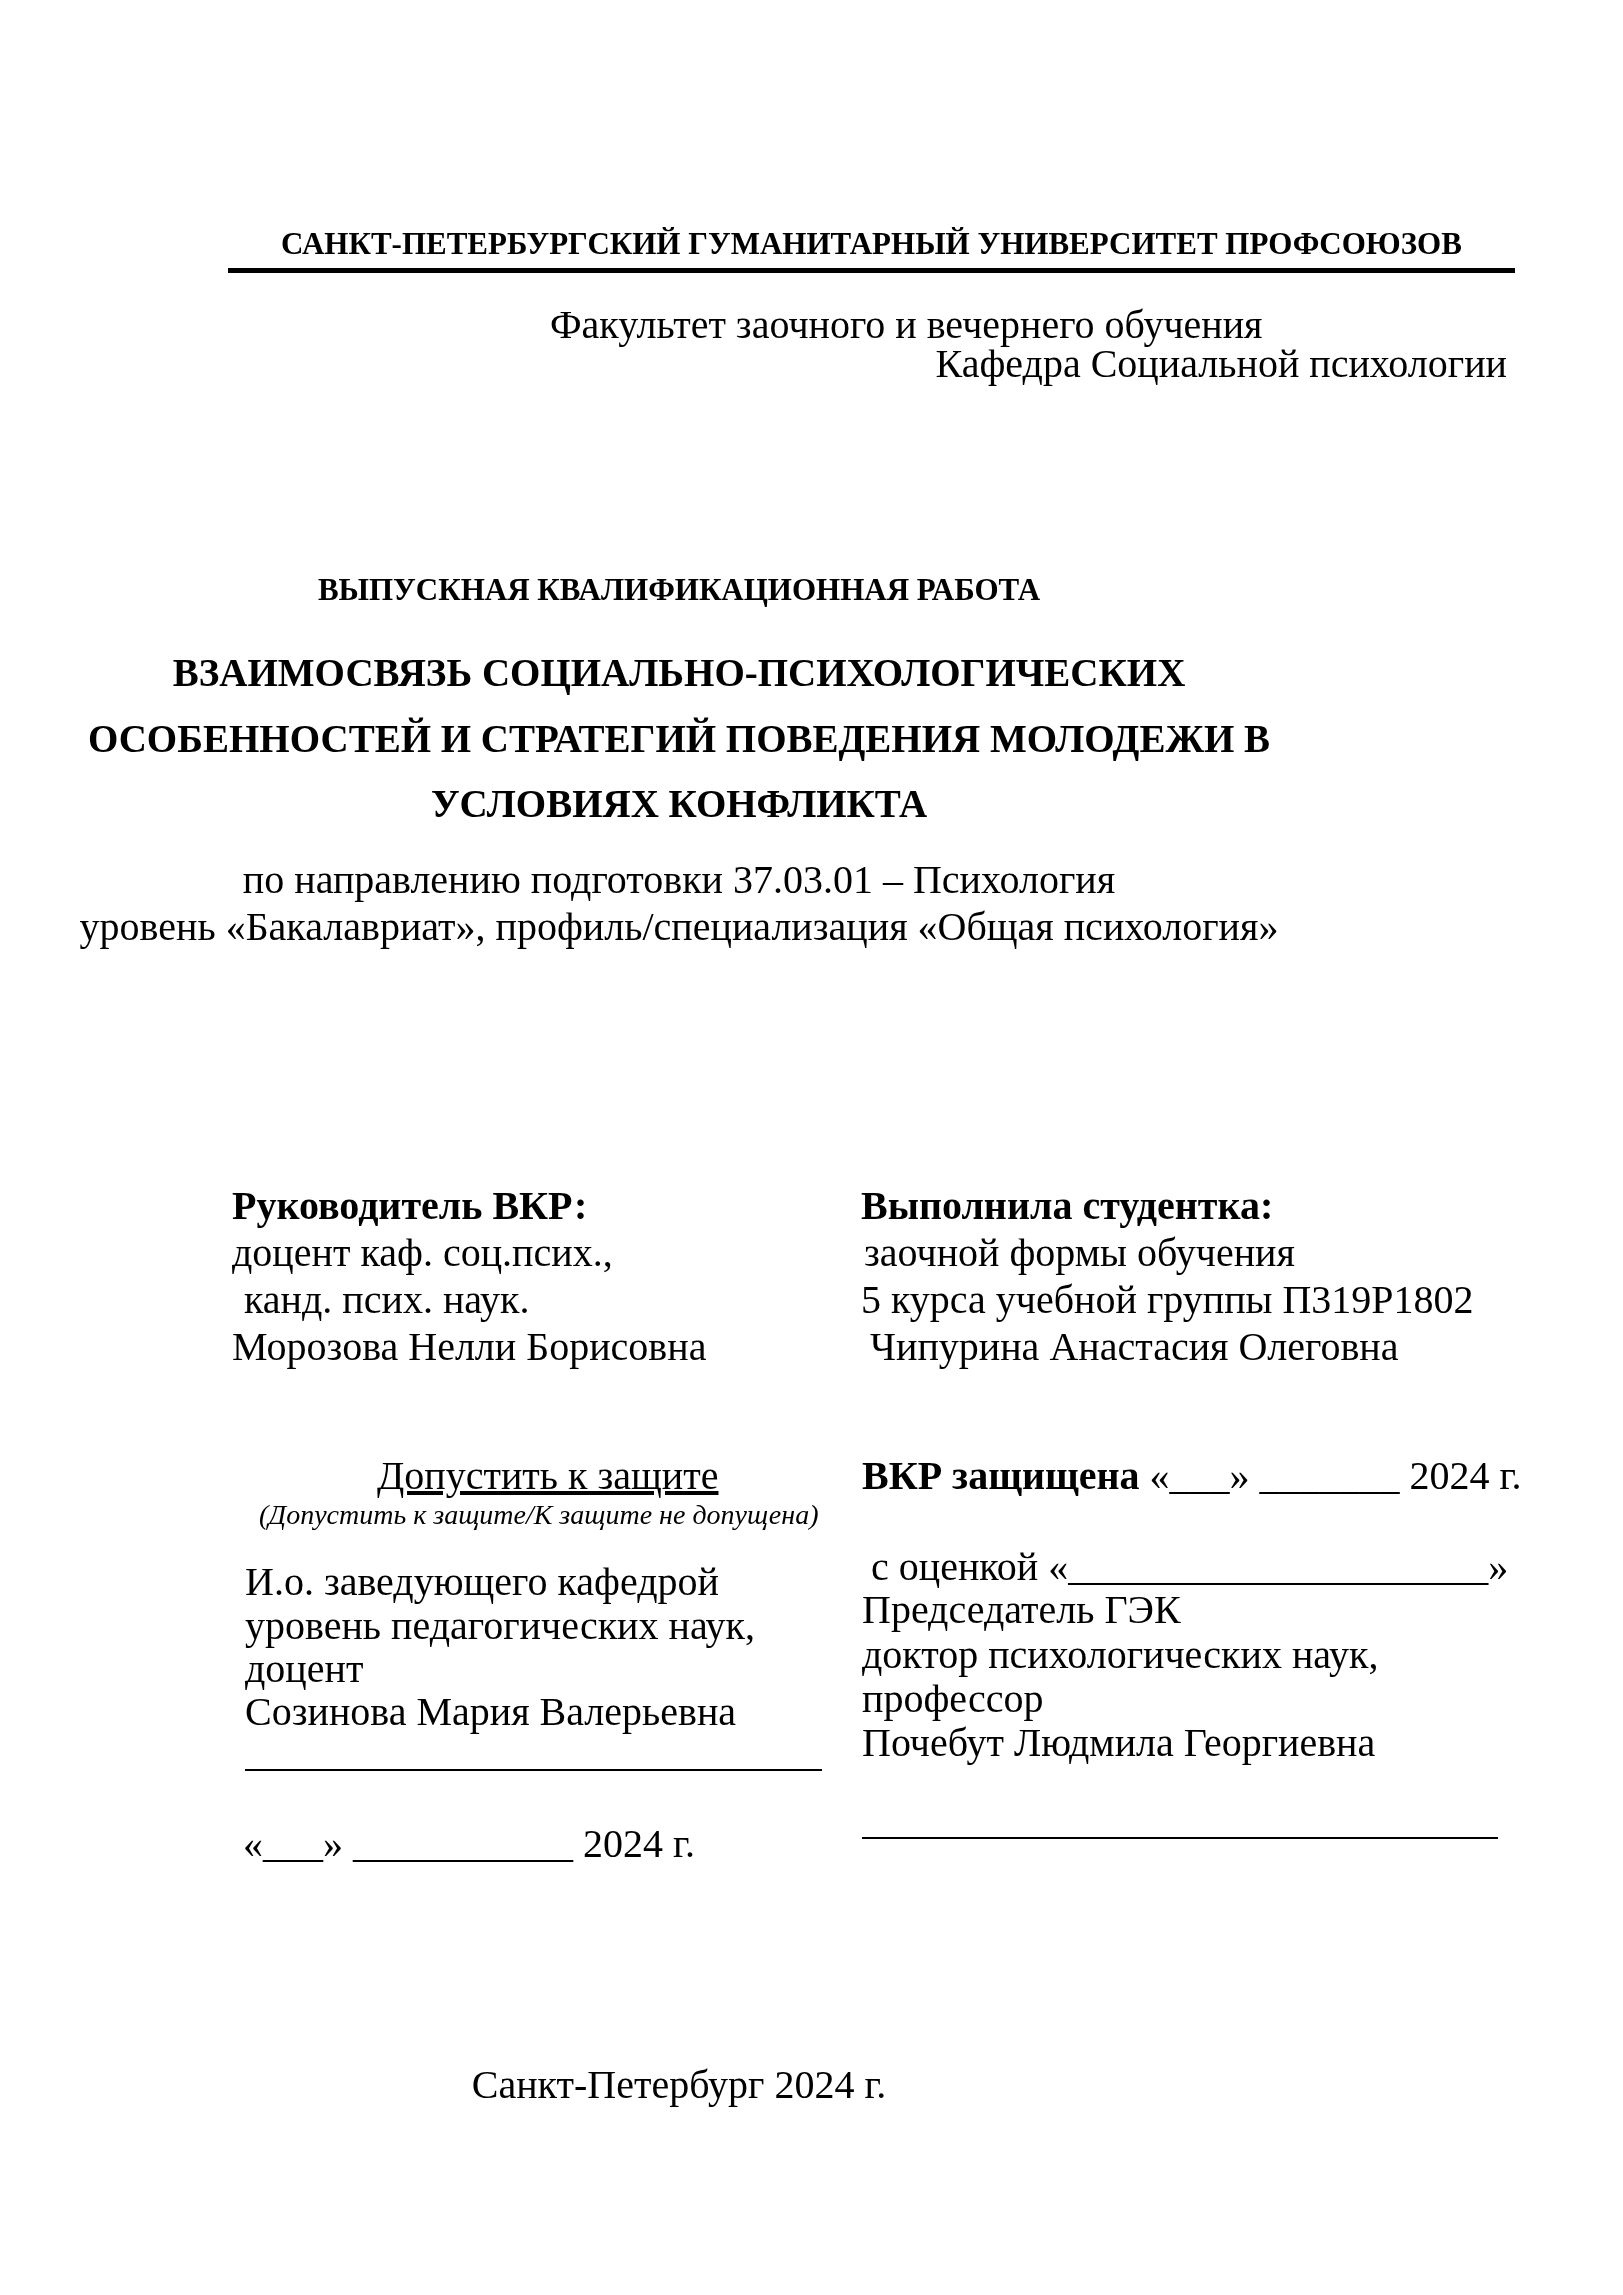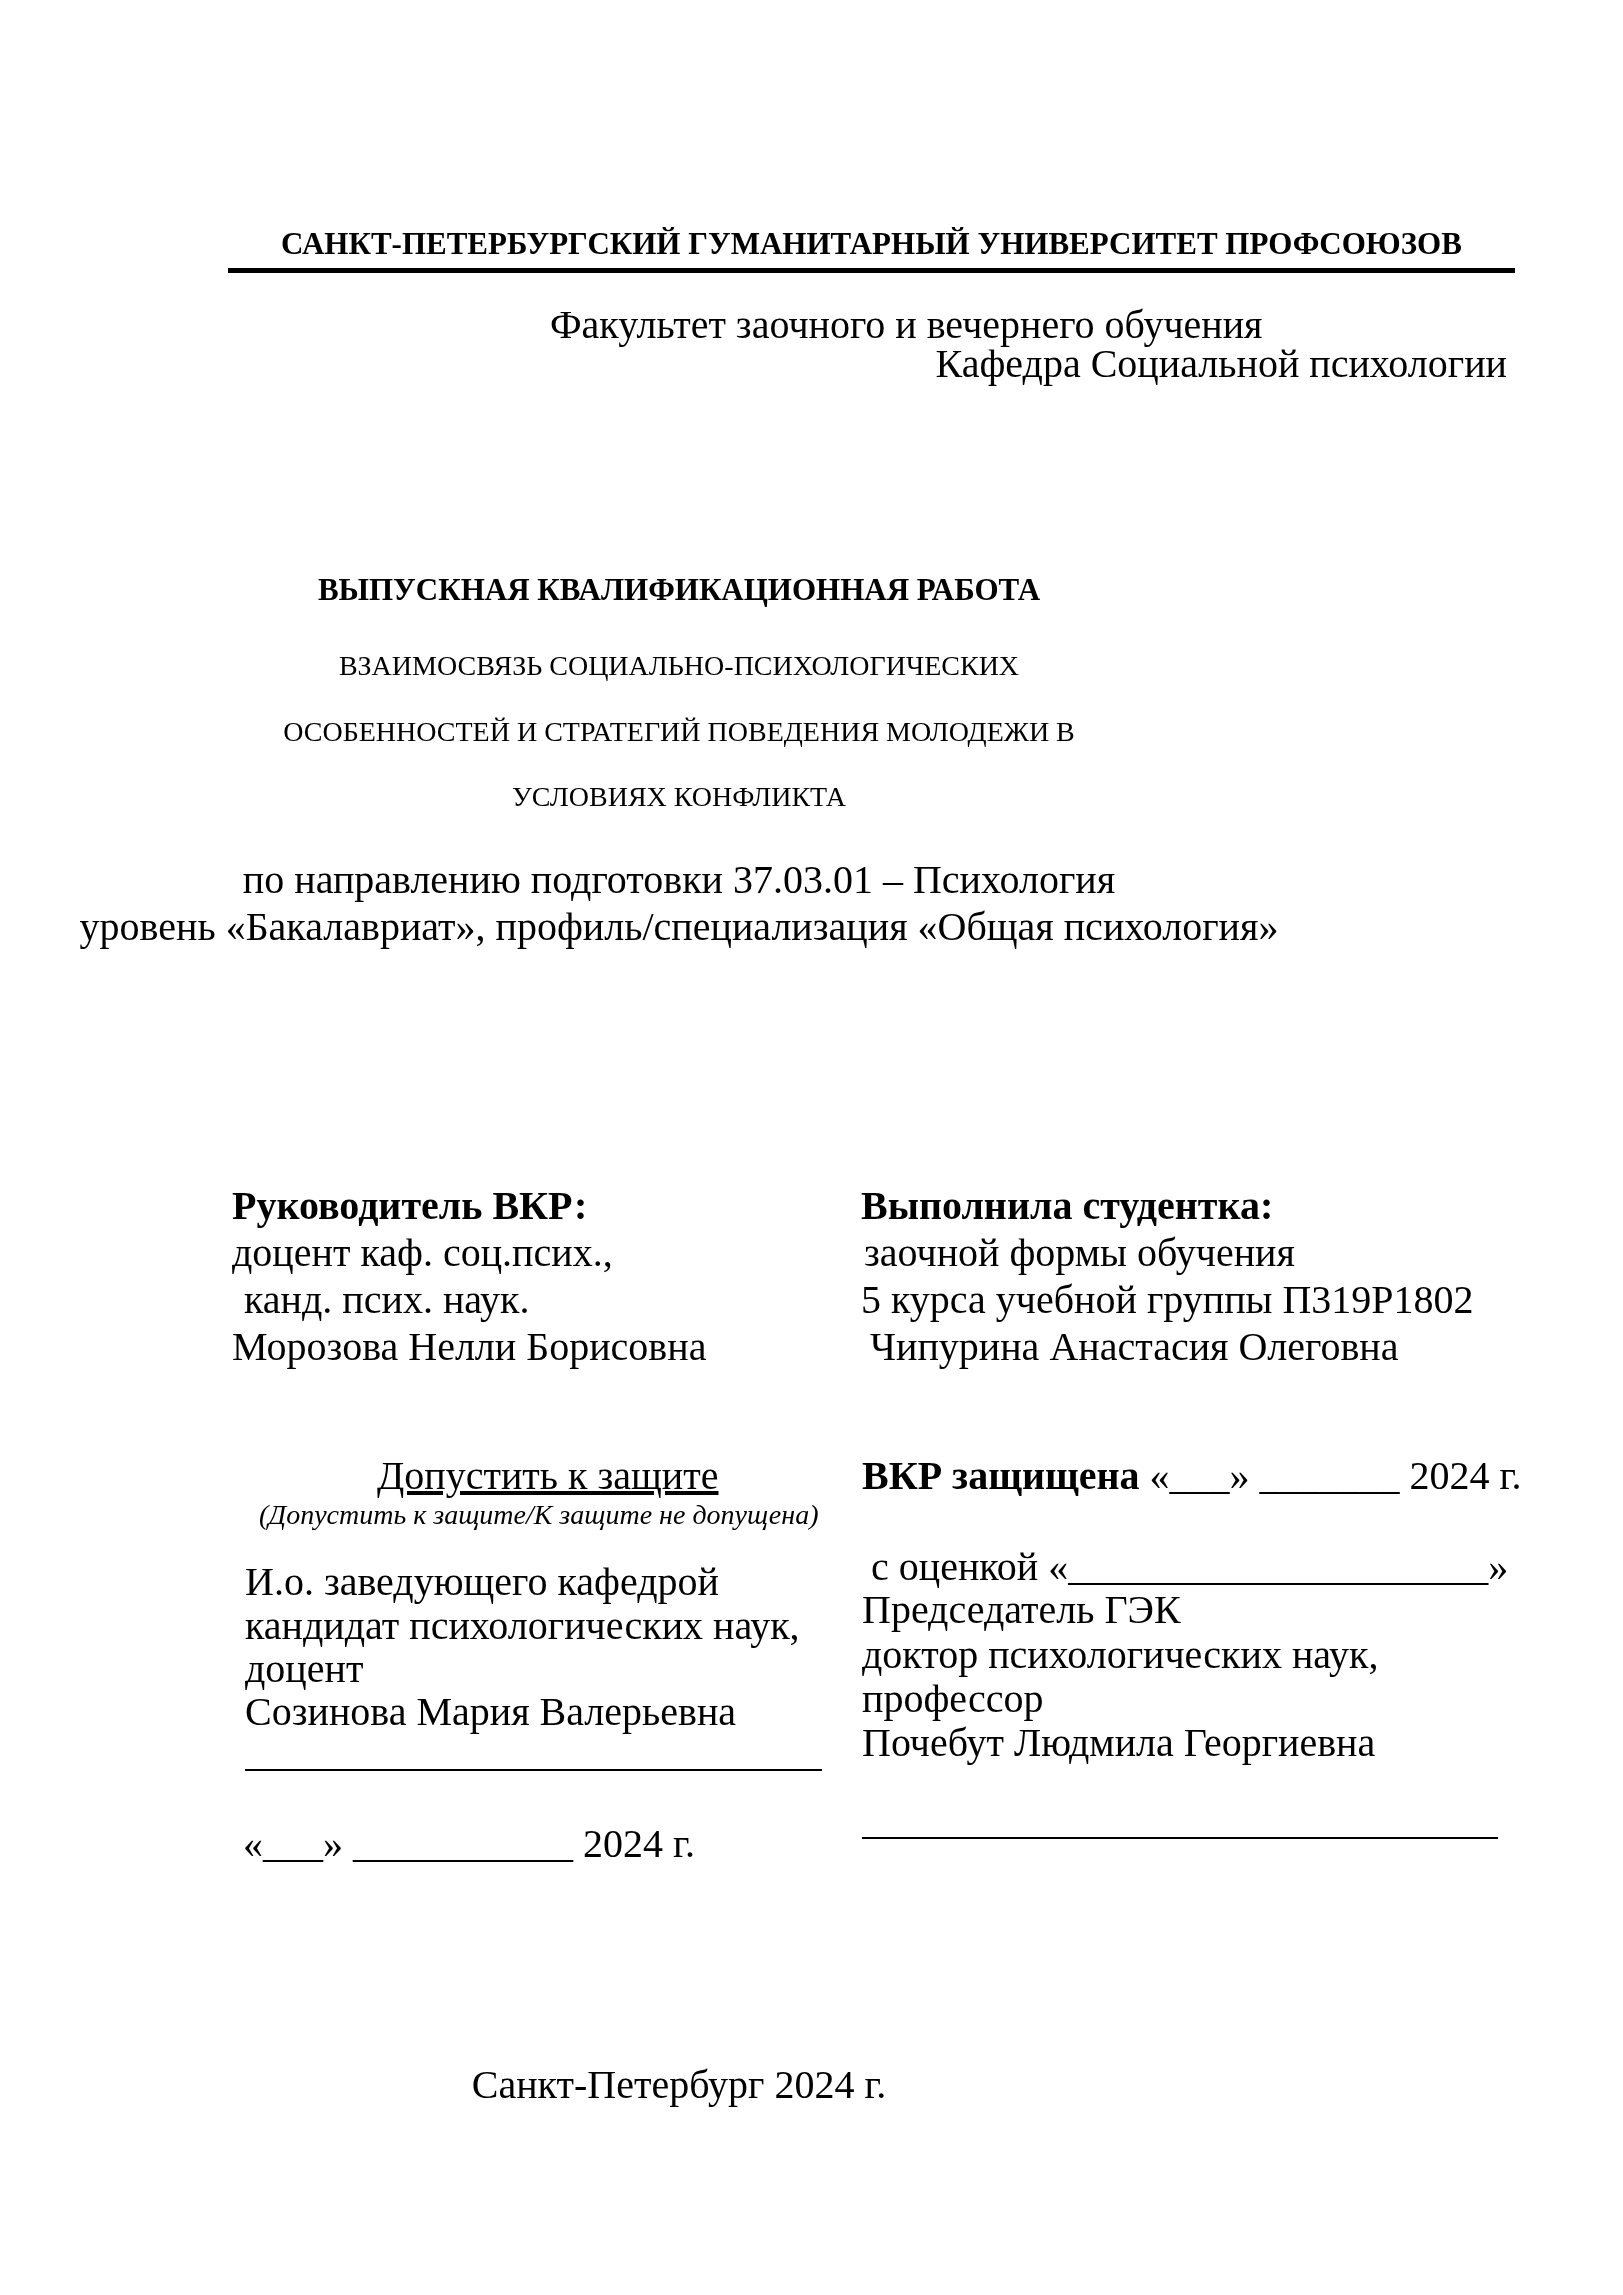--- a/index.html
+++ b/index.html
@@ -4,21 +4,21 @@
 <style>
   html, body { margin: 0; padding: 0; background: #ffffff; }
   body { width: 1623px; height: 2295px; position: relative; overflow: hidden;
          font-family: "Liberation Serif", "DejaVu Serif", serif; color: #000; }
   .abs { position: absolute; white-space: nowrap; }
   .t44 { font-size: 40px; line-height: 1.2; }
   .b { font-weight: bold; }
   .center { left: 0; width: 1358px; text-align: center; }
   .uni { top: 226px; left: 228px; width: 1287px; text-align: center; font-size: 31px; font-weight: bold; }
   .rule { position: absolute; left: 228px; top: 268px; width: 1287px; height: 4.7px; background: #000; }
-  .title-line { font-size: 28px; font-weight: normal; }
+  .title-line { font-size: 39px; font-weight: bold; }
   .u { text-decoration: underline; }
   .ital { font-style: italic; font-size: 28px; margin-left: 8px; }
   .sig-line { position: absolute; height: 2.4px; background: #000; }
 </style>
 </head>
 <body>
 
 <div class="abs uni">САНКТ-ПЕТЕРБУРГСКИЙ ГУМАНИТАРНЫЙ УНИВЕРСИТЕТ ПРОФСОЮЗОВ</div>
 <div class="rule"></div>
 <div class="abs t44" style="top:301px; left:550px;">Факультет заочного и вечернего обучения</div>
@@ -37,21 +37,21 @@
 <div class="abs t44" style="top:1323px; left:232px;">Морозова Нелли Борисовна</div>
 
 <div class="abs t44 b" style="top:1182px; left:861px;">Выполнила студентка:</div>
 <div class="abs t44" style="top:1229px; left:864px;">заочной формы обучения</div>
 <div class="abs t44" style="top:1276px; left:861px;">5 курса учебной группы П319Р1802</div>
 <div class="abs t44" style="top:1323px; left:870px;">Чипурина Анастасия Олеговна</div>
 
 <div class="abs t44 u" style="top:1452px; left:377px;">Допустить к защите</div>
 <div class="abs ital" style="top:1499px; left:251px;">(Допустить к защите/К защите не допущена)</div>
 <div class="abs t44" style="top:1558px; left:245px;">И.о. заведующего кафедрой</div>
-<div class="abs t44" style="top:1602px; left:245px;">кандидат психологических наук,</div>
+<div class="abs t44" style="top:1602px; left:245px;">уровень педагогических наук,</div>
 <div class="abs t44" style="top:1645px; left:245px;">доцент</div>
 <div class="abs t44" style="top:1688px; left:245px;">Созинова Мария Валерьевна</div>
 <div class="sig-line" style="top:1769px; left:245px; width:577px;"></div>
 <div class="abs t44" style="top:1820px; left:243px;">«___» ___________ 2024 г.</div>
 
 <div class="abs t44" style="top:1452px; left:862px;">
   <span class="b">ВКР защищена</span><span> «___» _______ 2024 г.</span>
 </div>
 <div class="abs t44" style="top:1543px; left:850px;margin-left:21px;">с оценкой «_____________________»</div>
 <div class="abs t44" style="top:1586px; left:862px;">Председатель ГЭК</div>

